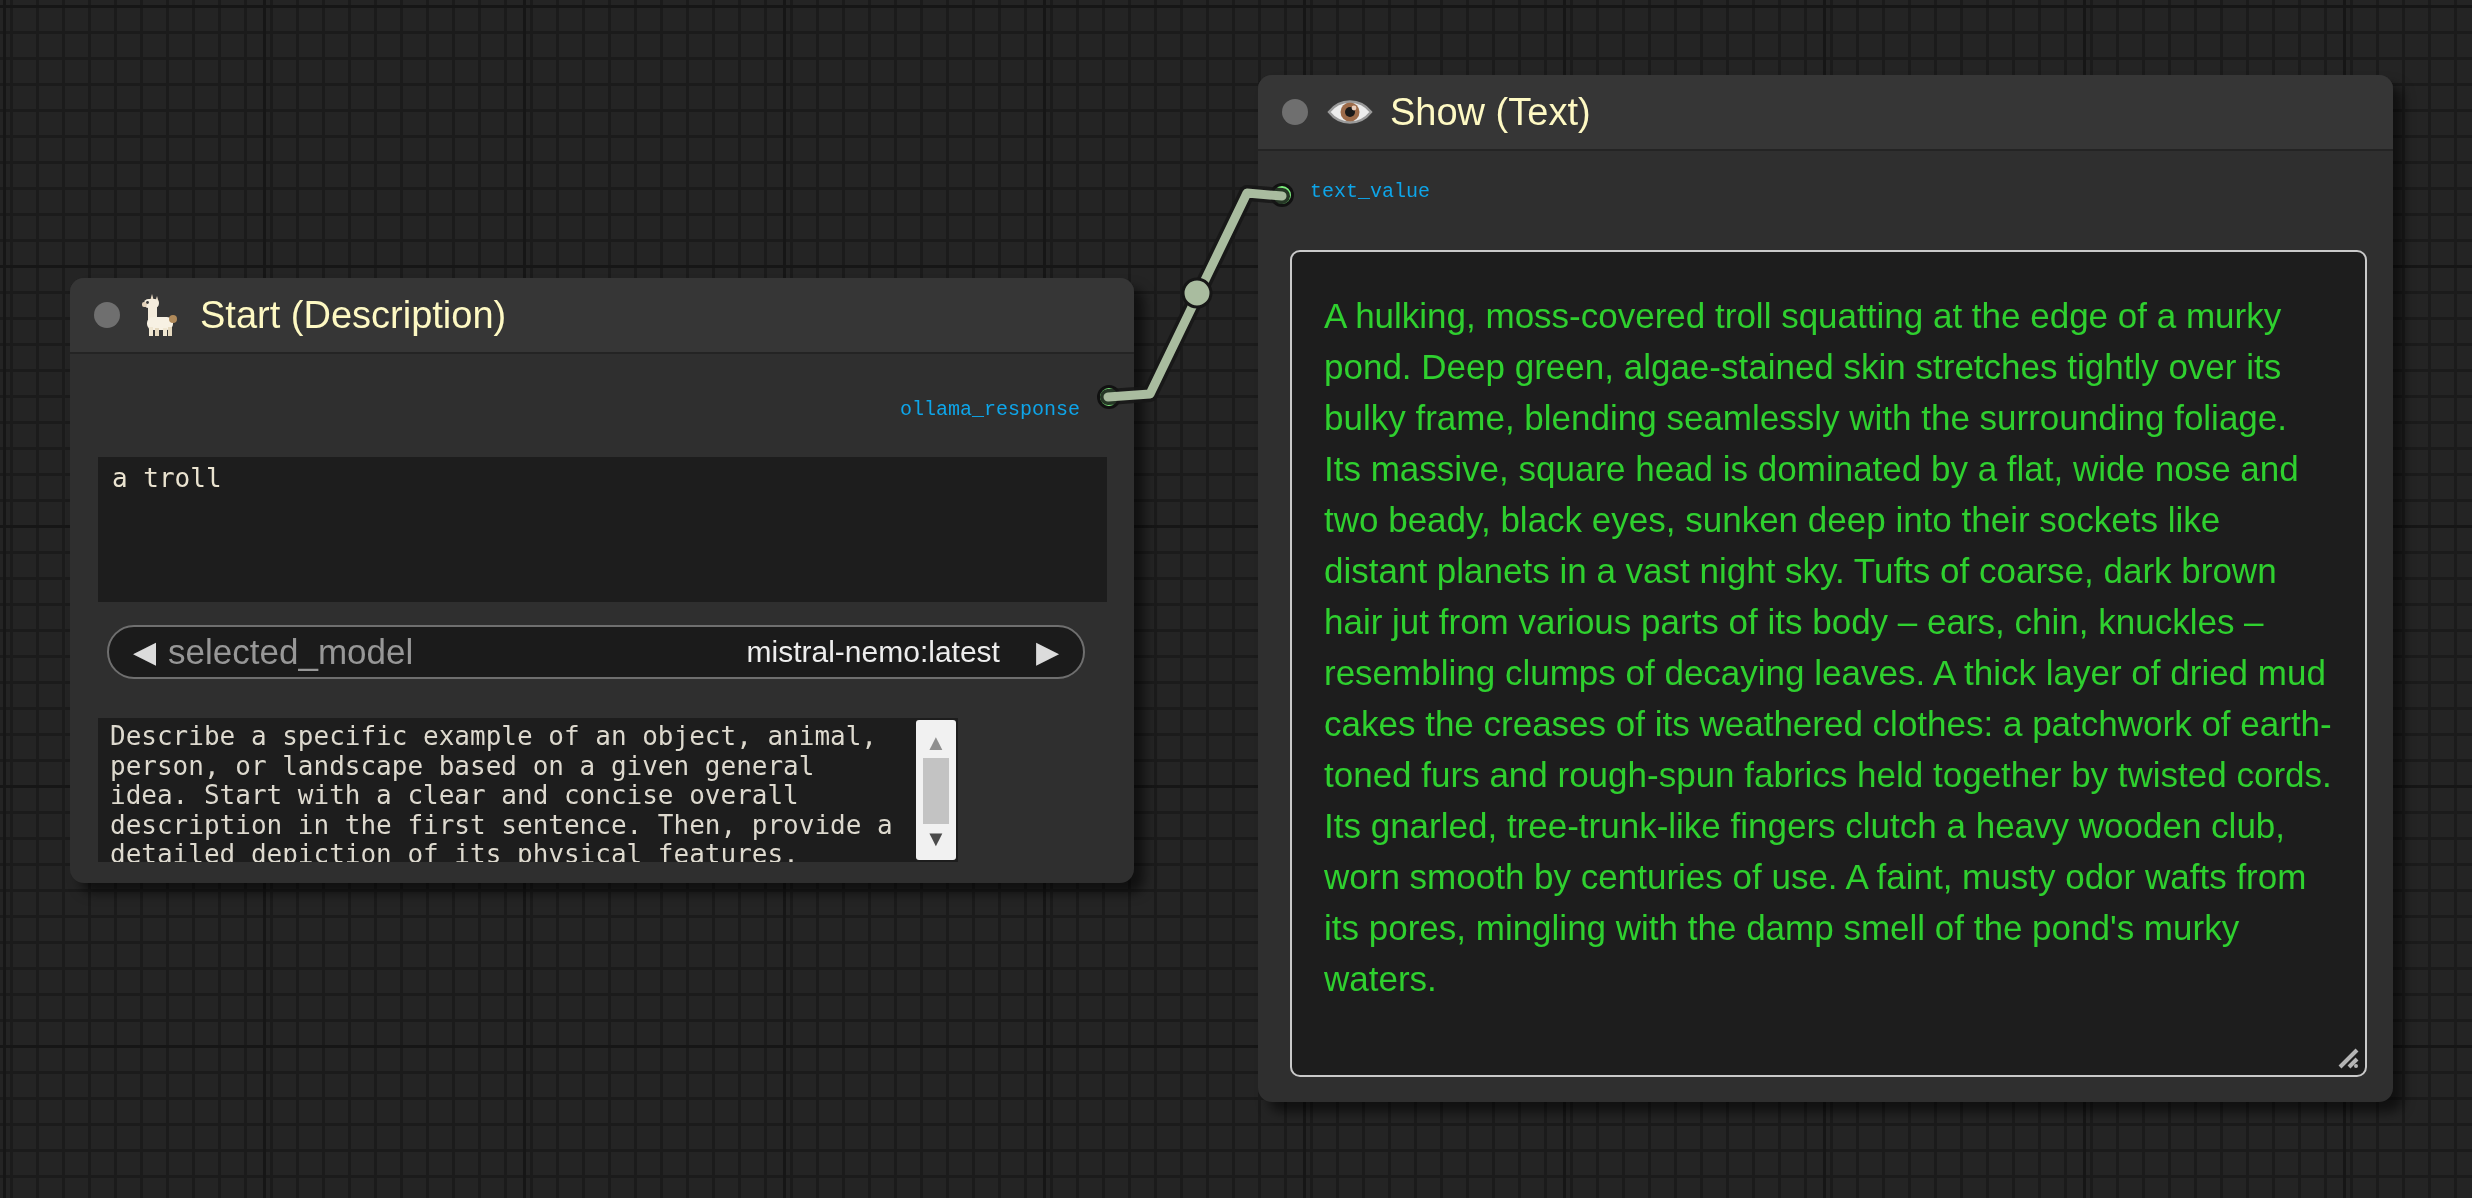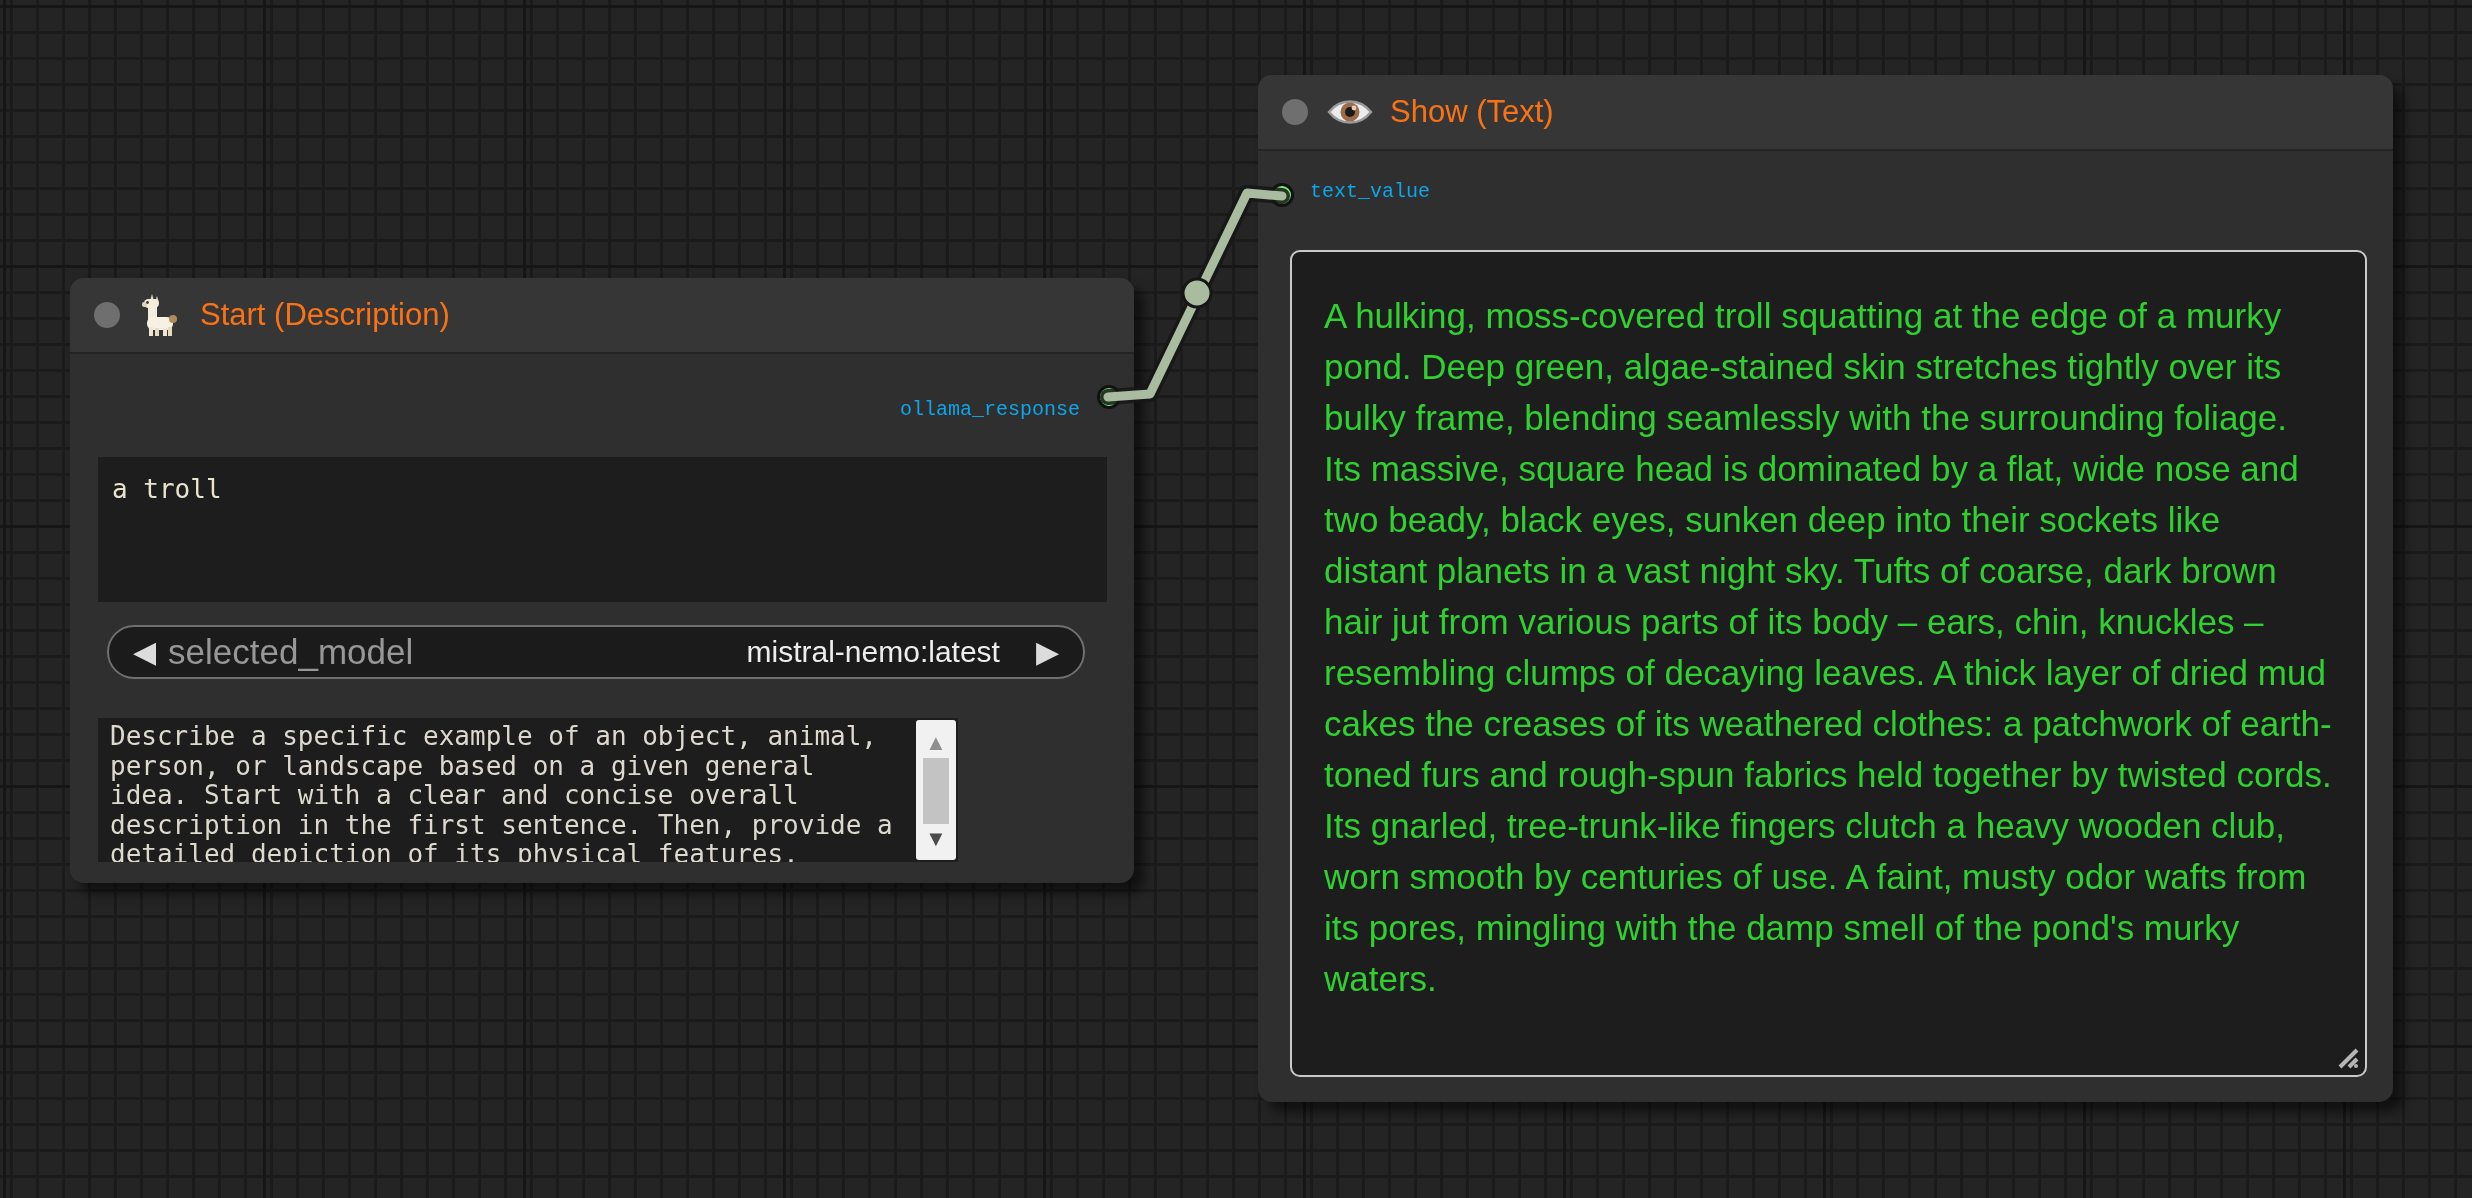--- a/index.html
+++ b/index.html
@@ -20,36 +20,36 @@
     box-shadow:10px 10px 12px rgba(0,0,0,.55);
   }
   .node-header{
     position:absolute;left:0;top:0;right:0;height:76px;
     background:#363636;border-radius:14px 14px 0 0;
     border-bottom:2px solid #242424;
     display:flex;align-items:center;padding-left:24px;box-sizing:border-box;
   }
   .collapse-dot{width:26px;height:26px;border-radius:50%;background:#6f6f6f;flex:0 0 auto;}
   .node-icon{margin-left:18px;display:flex;align-items:center;flex:0 0 auto;}
-  .node-title{margin-left:16px;color:#f97316;font-size:31px;white-space:nowrap;}
+  .node-title{margin-left:16px;color:#fef9c3;font-size:38px;white-space:nowrap;}
   .slot-dot{
     position:absolute;width:24px;height:24px;border-radius:50%;
     background:#7ef07e;border:3px solid #111;box-sizing:border-box;
   }
   .slot-label{position:absolute;color:#0ea5e9;font-size:20px;white-space:nowrap;font-family:Liberation Mono, monospace;}
   .darkbox{position:absolute;background:#1d1d1d;box-sizing:border-box;}
   .mono{
     font-family:"DejaVu Sans Mono","Liberation Mono",monospace;
     font-size:26px;line-height:29.5px;color:#ddd9ce;
   }
   
   .node.ollama{left:70px;top:278px;width:1064px;height:605px;}
   .ollama .slot-label{right:54px;top:104px;margin-top:16px;}
   .ollama .slot-dot{left:1027px;top:107px;}
-  .troll-box{left:28px;top:179px;width:1009px;height:145px;padding:18px 14px;overflow:hidden;}
+  .troll-box{left:28px;top:179px;width:1009px;height:145px;padding:7px 14px;overflow:hidden;}
   .combo{
     position:absolute;left:37px;top:347px;width:978px;height:54px;
     background:#1b1b1b;border:2px solid #6f6f6f;border-radius:28px;
     display:flex;align-items:center;box-sizing:border-box;padding:0 24px;
   }
   .combo-arrow{color:#dcdcdc;font-size:30px;line-height:30px;flex:0 0 auto;}
   .combo-label{color:#979797;font-size:35px;margin-left:12px;flex:1 1 auto;white-space:nowrap;}
   .combo-value{color:#ededed;font-size:30px;margin-right:36px;white-space:nowrap;}
   .prompt-box{left:28px;top:440px;width:860px;height:144px;padding:4px 52px 4px 12px;overflow:hidden;}
   .scrollbar{

